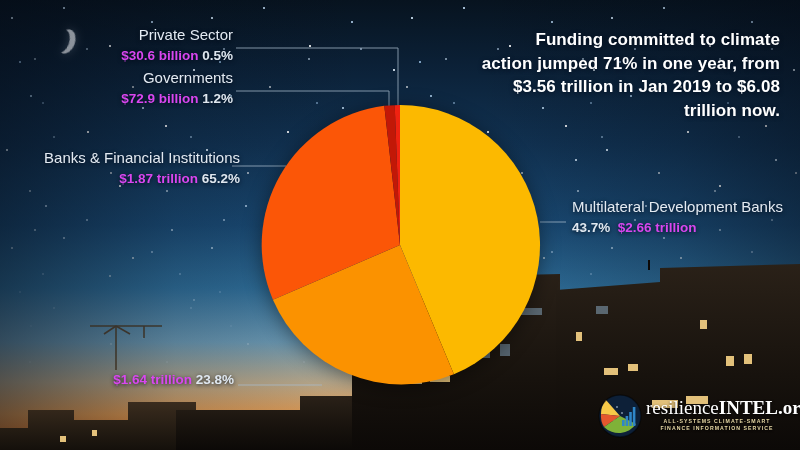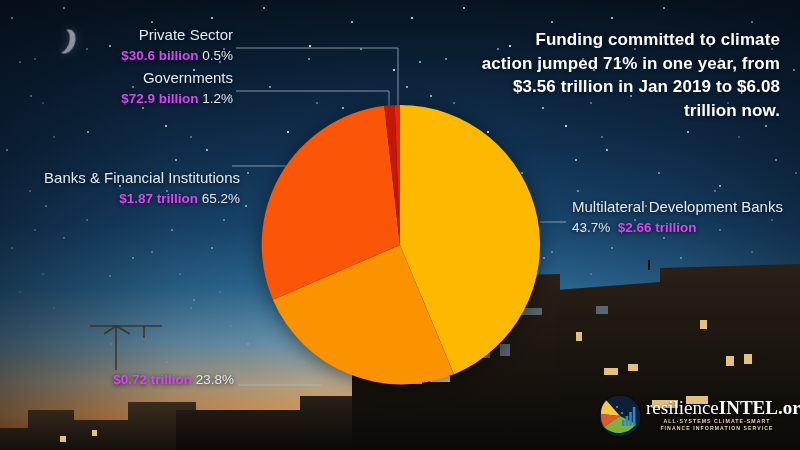--- a/index.html
+++ b/index.html
@@ -98,27 +98,27 @@
     text-align:right;color:#ffffff;
     font-size:17px;font-weight:bold;line-height:23.5px;
     letter-spacing:.1px;
     text-shadow:0 1px 4px rgba(0,12,28,.75);
   }
 
   .lbl{position:absolute;color:#e9eef4;text-shadow:0 1px 4px rgba(0,10,24,.8);}
   .lbl .name{font-size:15px;line-height:19px;color:#e3eaf2;white-space:nowrap;}
   .lbl .fig{font-size:13.5px;line-height:19px;margin-top:2px;white-space:nowrap;}
   .lbl .fig b{font-weight:bold;color:#d946ef;}
-  .lbl .fig span{font-weight:normal;color:#dfe7ef;}
+  .lbl .fig span{font-weight:bold;color:#dfe7ef;}
   .lbl.r{text-align:right;}
   .lbl.l{text-align:left;}
 
   #lbl-private{right:567px;top:25px;}
   #lbl-gov{right:567px;top:68px;margin-left:32px;}
-  #lbl-banks{right:560px;top:148px;margin-top:20px;}
+  #lbl-banks{right:560px;top:148px;}
   #lbl-bonds{right:566px;top:368px;}
   #lbl-mdb{left:572px;top:197px;}
 
   
   .logo{position:absolute;left:598px;top:392px;width:190px;height:48px;}
   .logo .mark{position:absolute;left:0;top:2px;width:44px;height:44px;}
   .logo .wordmark{
     position:absolute;left:48px;top:5px;
     font-family:"Liberation Serif",serif;
     font-size:19px;line-height:21px;color:#ffffff;
@@ -253,21 +253,21 @@
   <div class="lbl r" id="lbl-banks">
     <div class="name">Banks &amp; Financial Institutions</div>
     <div class="fig">
       <b>$1.87 trillion</b>
       <span>65.2%</span>
     </div>
   </div>
 
   <div class="lbl r" id="lbl-bonds">
     <div class="fig">
-      <b>$0.72 trillion</b>
+      <b>$1.64 trillion</b>
       <span>23.8%</span>
     </div>
   </div>
 
   <div class="lbl l" id="lbl-mdb">
     <div class="name">Multilateral Development Banks</div>
     <div class="fig">
       <span>43.7%</span>
       &nbsp;<b>$2.66 trillion</b>
     </div>

